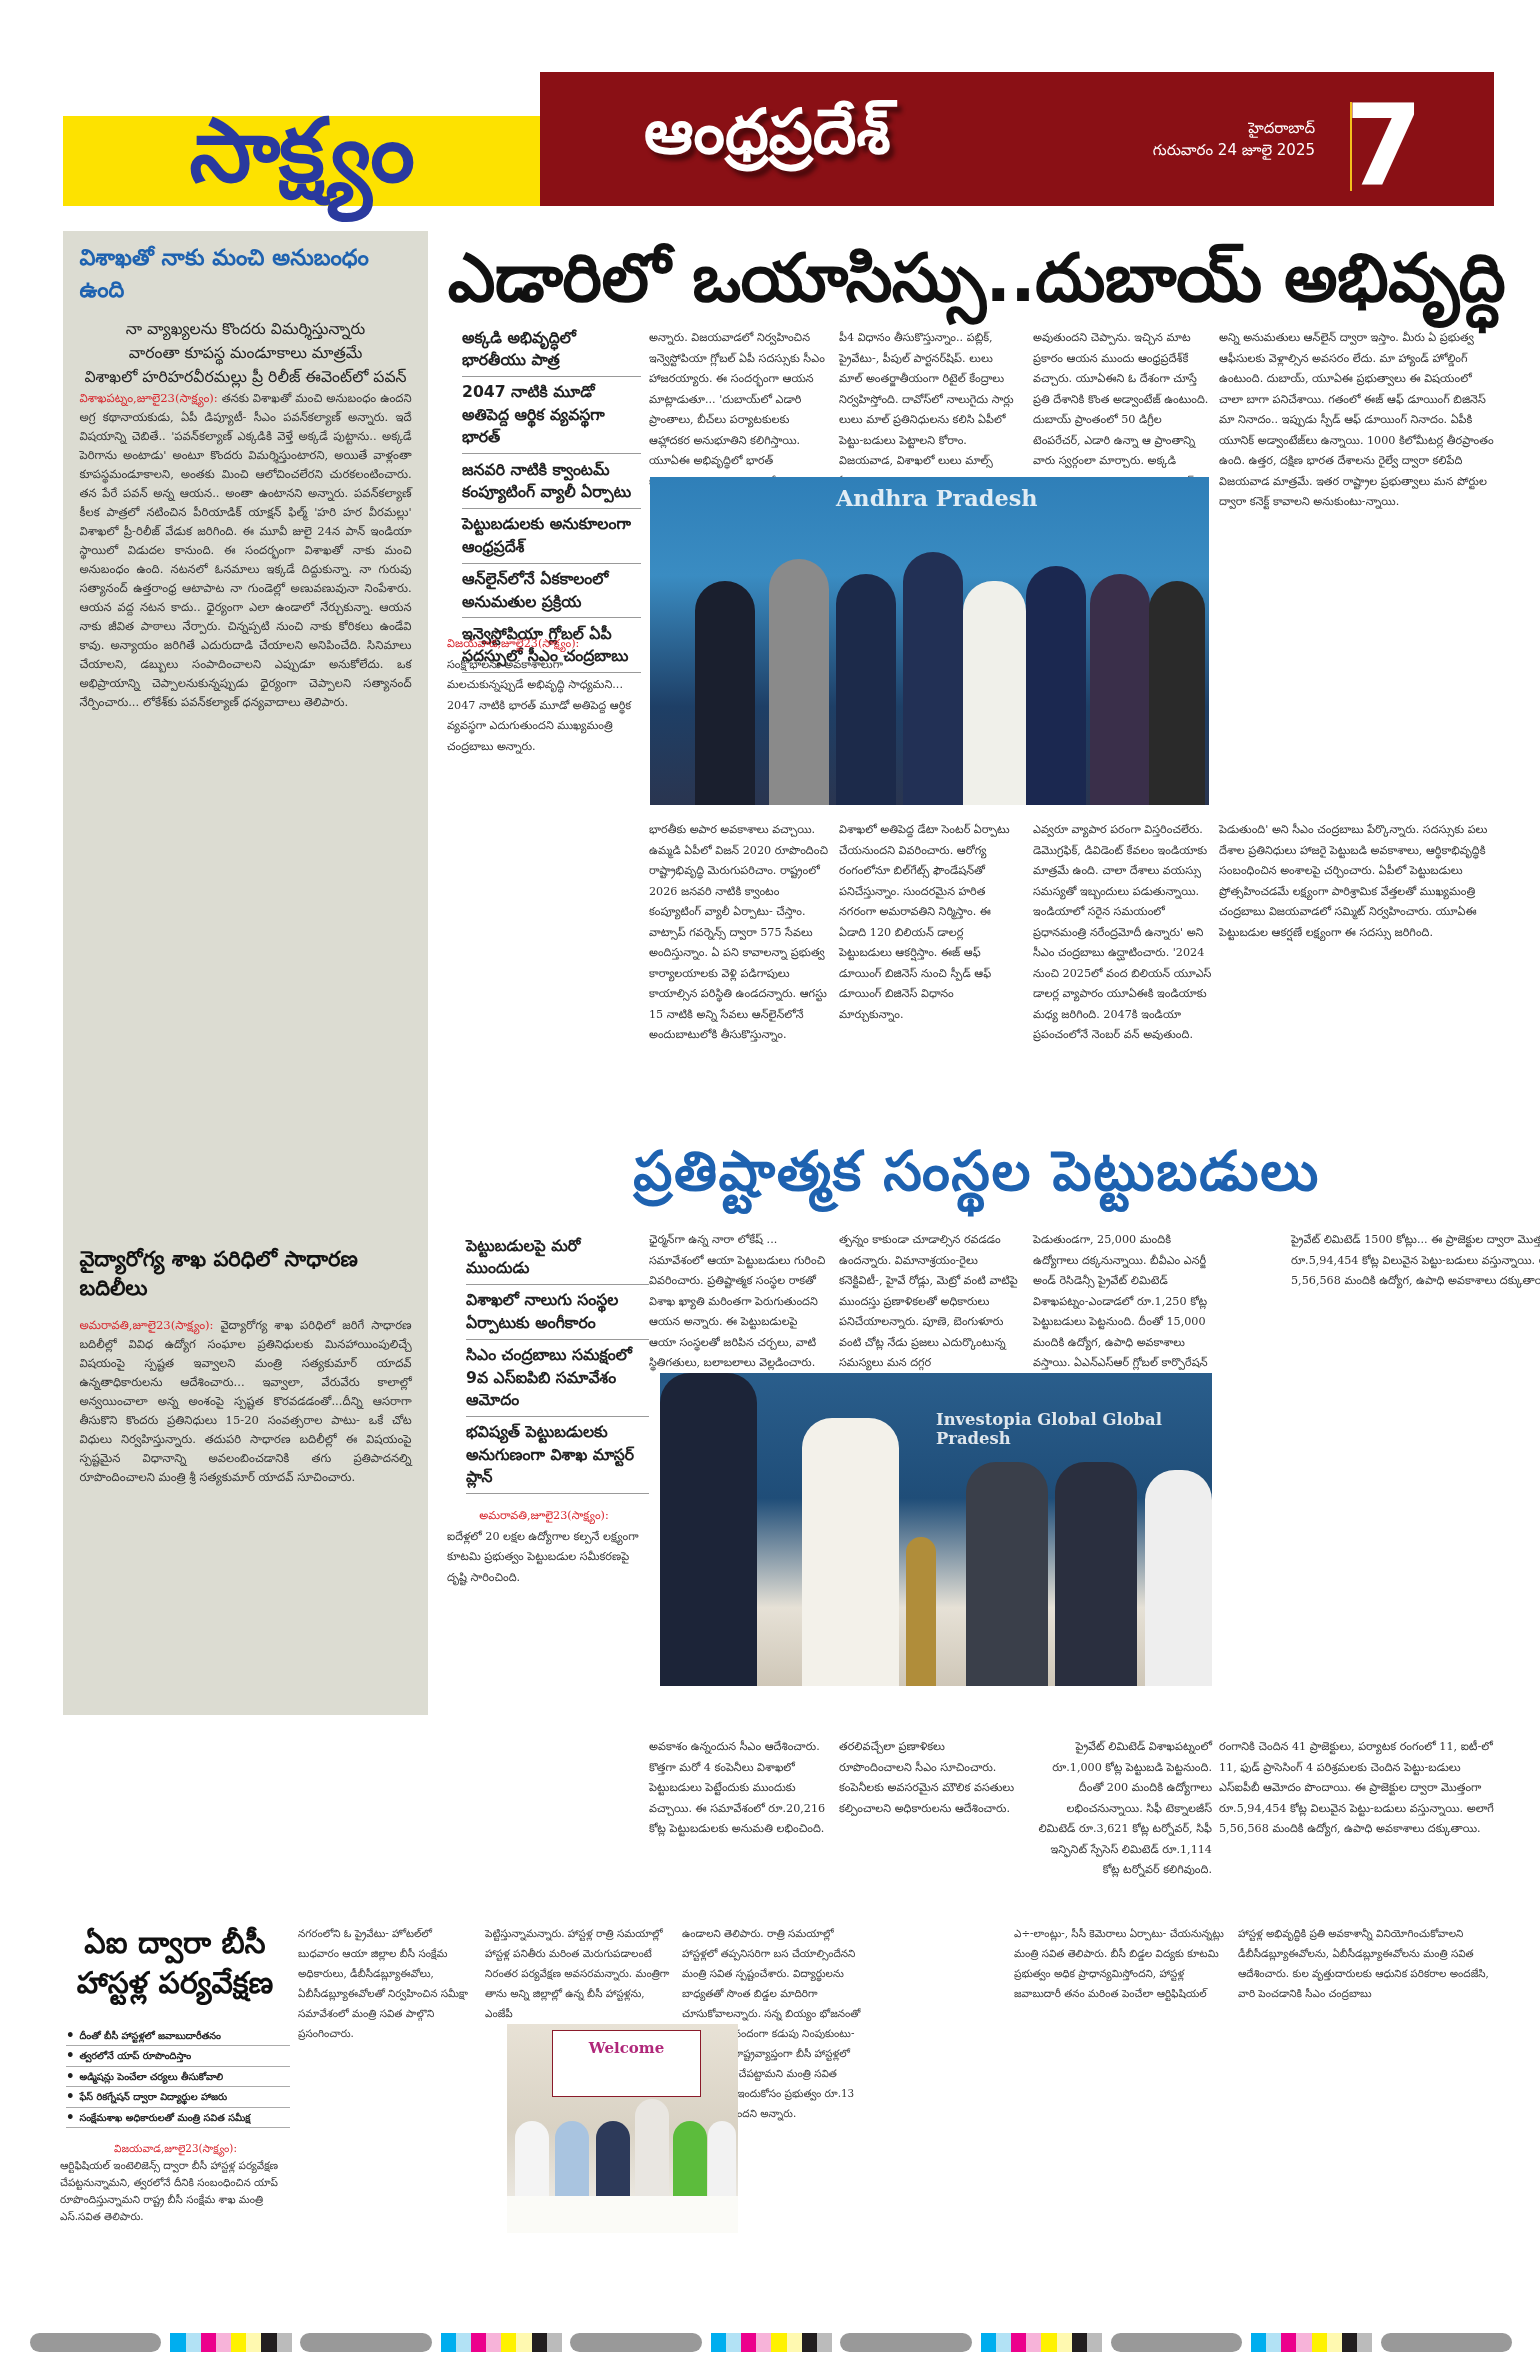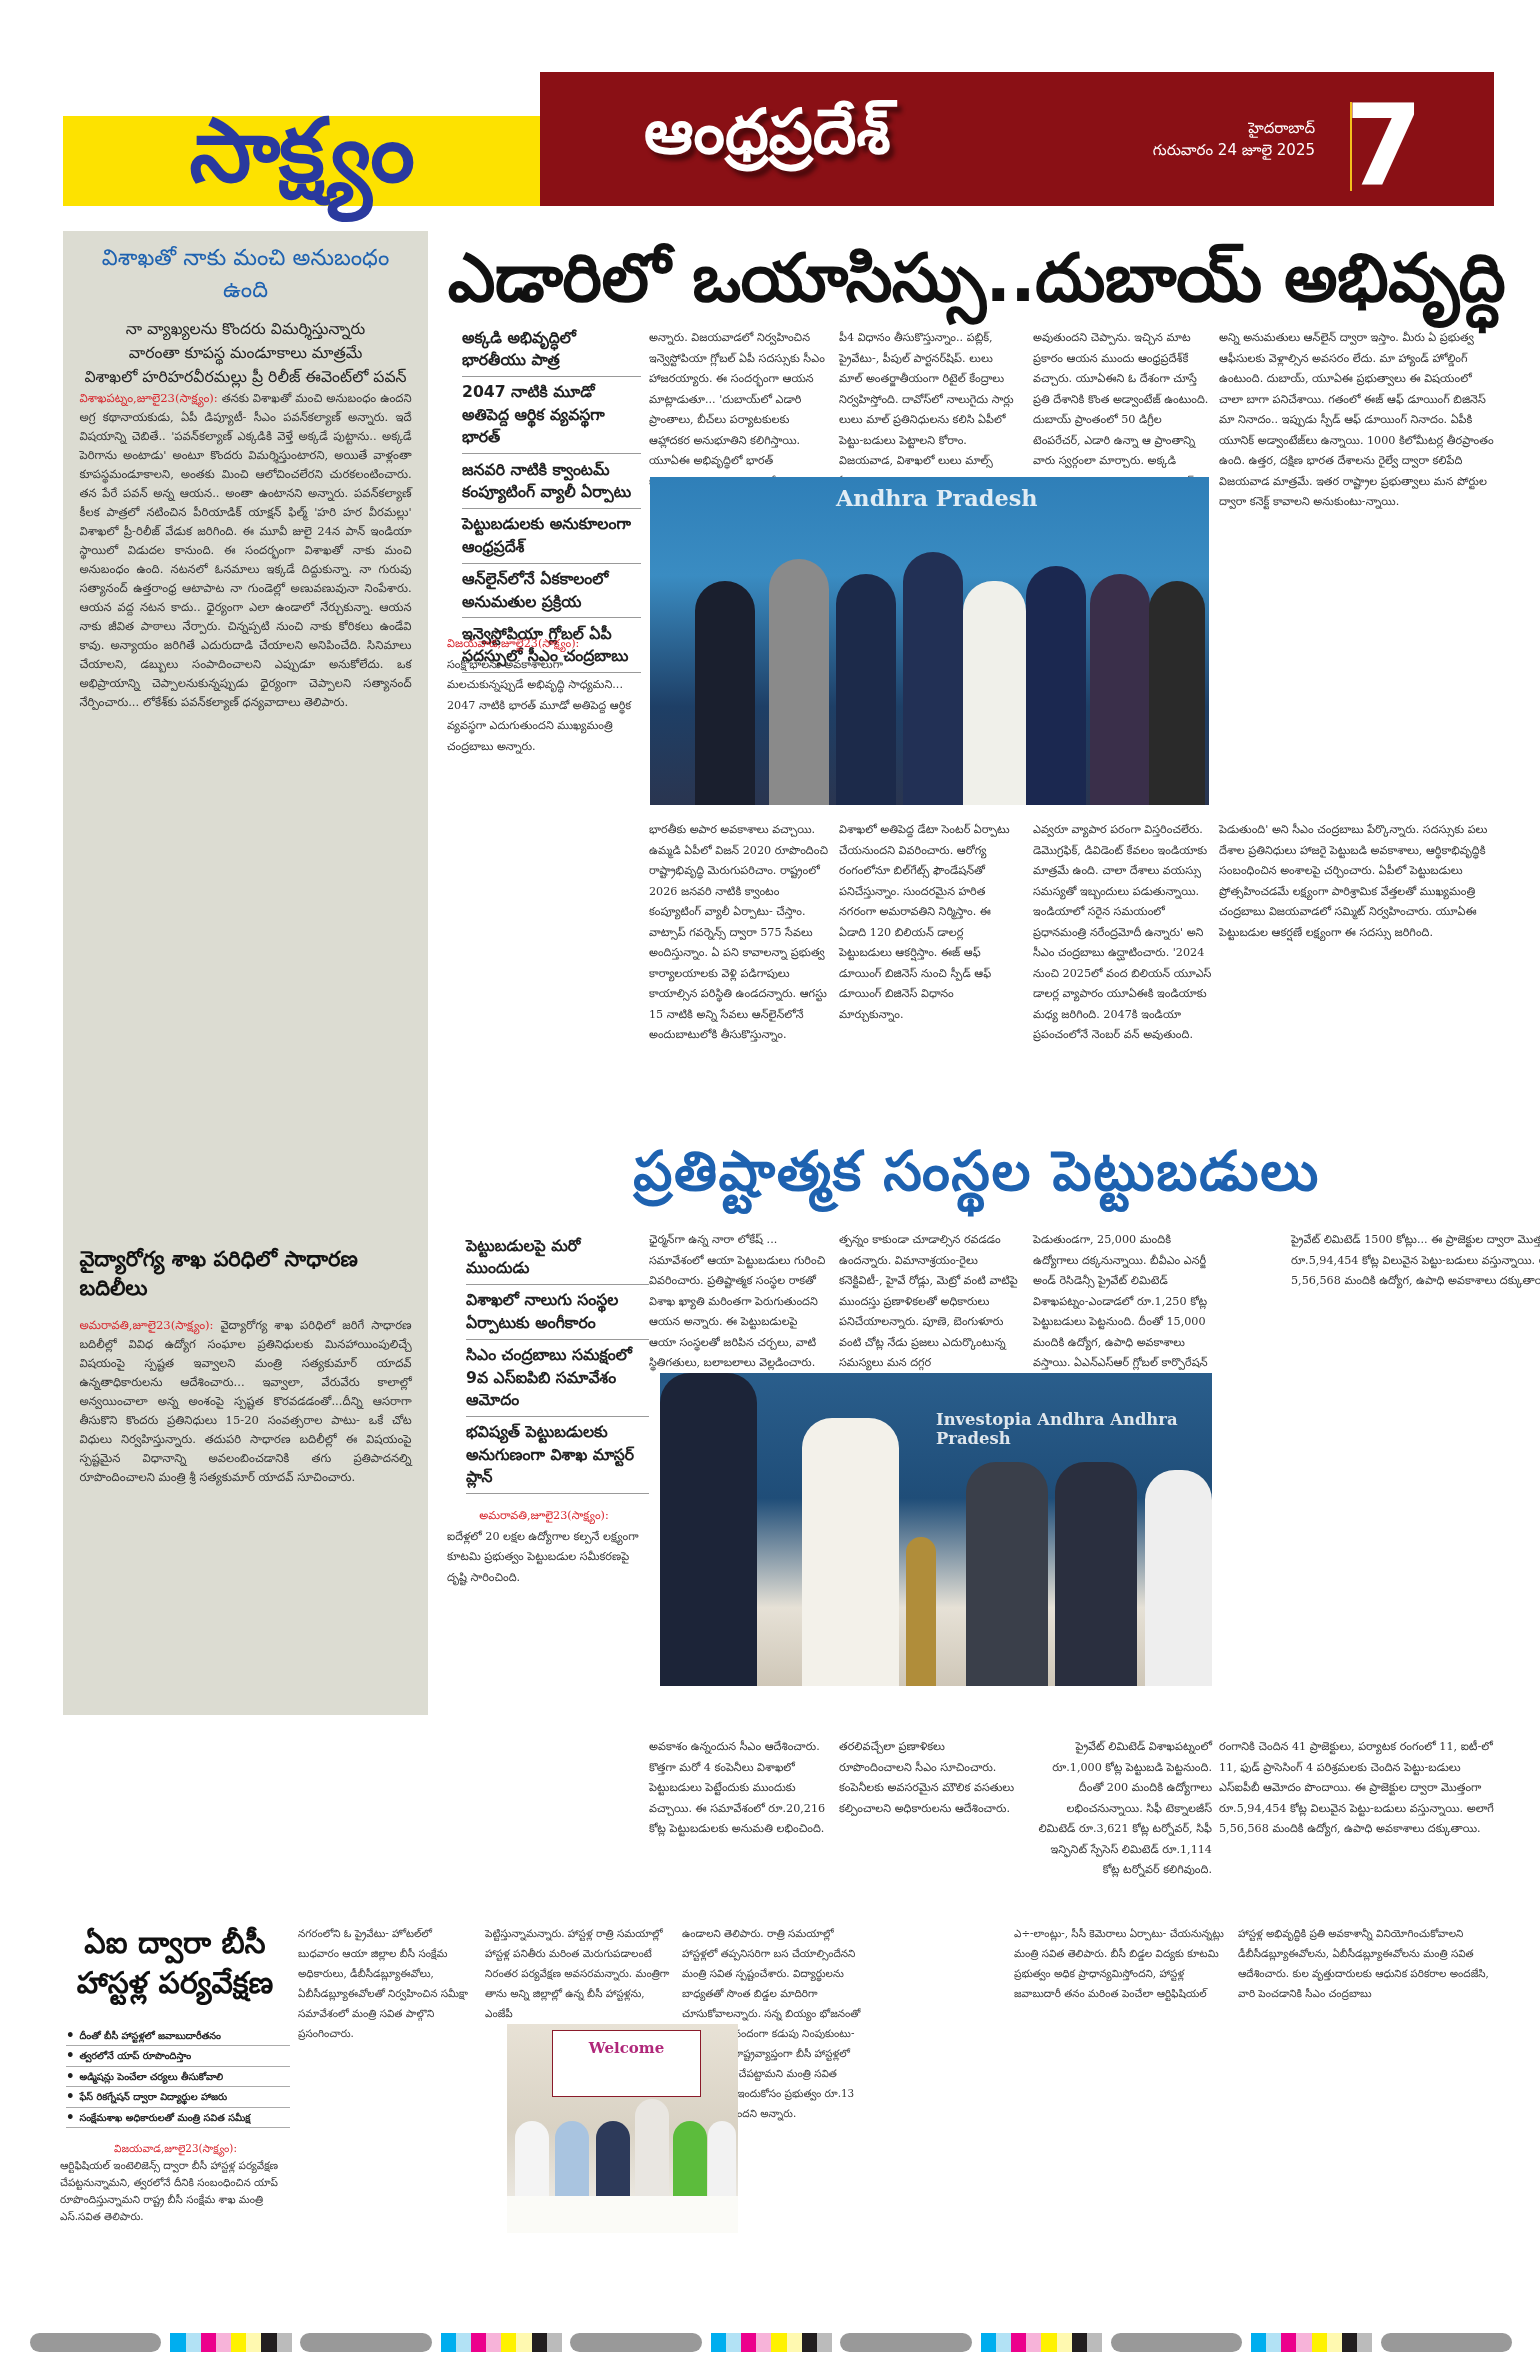--- a/index.html
+++ b/index.html
@@ -7,21 +7,21 @@
   .masthead { position: absolute; left: 63px; top: 72px; width: 1431px; height: 134px; display: flex; }
   .mast-logo { width: 477px; background: #fde200; display: flex; align-items: center; justify-content: center; margin-top: 44px; }
   .mast-logo span { font-family: "DejaVu Sans", sans-serif; font-weight: bold; font-size: 88px; color: #2a3a9e; letter-spacing: -1.5px; }
   .mast-section { flex: 1; background: #8a1015; display: flex; align-items: center; position: relative; }
   .mast-section .sec-title { margin-left: 104px; font-family: "DejaVu Sans", sans-serif; font-weight: bold; font-size: 62px; color: #fff; text-shadow: 4.5px 6px 4.5px rgba(0,0,0,0.45); }
   .mast-meta { position: absolute; right: 179px; top: 45px; text-align: right; color: #fff; font-family: "DejaVu Sans", sans-serif; font-size: 15px; line-height: 22.4px; }
   .mast-rule { position: absolute; right: 142px; top: 30px; width: 2.2px; height: 89px; background: #f3c01c; }
   .mast-page { position: absolute; right: 71px; top: 21px; font-family: "DejaVu Sans", sans-serif; font-weight: bold; font-size: 112px; line-height: 104px; color: #fff; }
 
   .sidebar { position: absolute; left: 63px; top: 231px; width: 365px; height: 1484px; background: #dcdcd2; padding: 13.4px 16.4px; }
-  .sb-head { font-family: "DejaVu Sans", sans-serif; font-weight: normal; color: #1e62b0; font-size: 22.4px; text-align: center; margin-bottom: 9px; }
+  .sb-head { font-family: "DejaVu Sans", sans-serif; font-weight: bold; color: #1e62b0; font-size: 22.4px; text-align: left; margin-bottom: 9px; }
   .sb-sub { font-size: 15.7px; text-align: center; line-height: 24px; color: #222; }
   .dateline { color: #d7262d; }
   .body-text { font-size: 11.6px; line-height: 19px; text-align: justify; color: #333; }
   .sb-head2 { font-family: "DejaVu Sans", sans-serif; font-weight: bold; color: #111; font-size: 21px; margin: 13.4px 0 10.4px; }
 
   .lead-head { position: absolute; left: 447px; top: 239px; width: 1059px; text-align: center; font-family: "DejaVu Sans", sans-serif; font-weight: bold; font-size: 67px; color: #111; letter-spacing: -0.7px; }
   .subdecks { position: absolute; font-family: "DejaVu Sans", sans-serif; font-weight: bold; font-size: 15.7px; line-height: 22.4px; color: #222; }
   .subdecks .deck { padding: 4.5px 0; border-bottom: 0.7px solid #999; }
   .col { position: absolute; font-size: 11.2px; line-height: 20.5px; color: #333; }
   .photo { position: absolute; background: linear-gradient(180deg, #2f7fb8 0%, #3a8cc2 30%, #1e3f66 70%, #2a3550 100%); overflow: hidden; }
@@ -119,21 +119,21 @@
   <div class="dateline" style="text-align:center;">అమరావతి,జూలై23(సాక్ష్యం):</div>
   <span>ఐదేళ్లలో 20 లక్షల ఉద్యోగాల కల్పనే లక్ష్యంగా కూటమి ప్రభుత్వం పెట్టుబడుల సమీకరణపై దృష్టి సారించింది.</span>
 </div>
 
 <div class="col" style="left:649px; top:1230px; width:179px;">ఛైర్మన్‌గా ఉన్న నారా లోకేష్ ... సమావేశంలో ఆయా పెట్టుబడులు గురించి వివరించారు. ప్రతిష్టాత్మక సంస్థల రాకతో విశాఖ ఖ్యాతి మరింతగా పెరుగుతుందని ఆయన అన్నారు. ఈ పెట్టుబడులపై ఆయా సంస్థలతో జరిపిన చర్చలు, వాటి స్థితిగతులు, బలాబలాలు వెల్లడించారు.</div>
 <div class="col" style="left:839px; top:1230px; width:179px;">త్పన్నం కాకుండా చూడాల్సిన రవడడం ఉందన్నారు. విమానాశ్రయం-రైలు కనెక్టివిటీ-, హైవే రోడ్లు, మెట్రో వంటి వాటిపై ముందస్తు ప్రణాళికలతో అధికారులు పనిచేయాలన్నారు. పూణె, బెంగుళూరు వంటి చోట్ల నేడు ప్రజలు ఎదుర్కొంటున్న సమస్యలు మన దగ్గర</div>
 <div class="col" style="left:1033px; top:1230px; width:179px;">పెడుతుండగా, 25,000 మందికి ఉద్యోగాలు దక్కనున్నాయి. బీవీఎం ఎనర్జీ అండ్ రెసిడెన్సీ ప్రైవేట్ లిమిటెడ్ విశాఖపట్నం-ఎండాడలో రూ.1,250 కోట్ల పెట్టుబడులు పెట్టనుంది. దీంతో 15,000 మందికి ఉద్యోగ, ఉపాధి అవకాశాలు వస్తాయి. ఏఎన్ఎస్ఆర్ గ్లోబల్ కార్పొరేషన్</div>
 <div class="col" style="left:1291px; top:1230px; width:276px;">ప్రైవేట్ లిమిటెడ్ 1500 కోట్లు... ఈ ప్రాజెక్టుల ద్వారా మొత్తంగా రూ.5,94,454 కోట్ల విలువైన పెట్టు-బడులు వస్తున్నాయి. అలాగే 5,56,568 మందికి ఉద్యోగ, ఉపాధి అవకాశాలు దక్కుతాయి.</div>
 
 <div class="photo" style="left:660px; top:1373px; width:552px; height:313px; background:linear-gradient(180deg,#2a5e8c 0%,#1f4d78 40%,#e6e1d6 75%,#cfc7b8 100%);">
-  <div class="cap" style="left:276px; top:37px; font-size:16.4px;">Investopia Andhra Andhra Pradesh</div>
+  <div class="cap" style="left:276px; top:37px; font-size:16.4px;">Investopia Global Global Pradesh</div>
   <div class="person" style="left:0; width:97px; height:313px; background:#1c2438;"></div>
   <div class="person" style="left:142px; width:97px; height:268px; background:#f3f1ea;"></div>
   <div class="person" style="left:246px; width:30px; height:149px; background:#b08d3a;"></div>
   <div class="person" style="left:306px; width:82px; height:224px; background:#3a3f4a;"></div>
   <div class="person" style="left:395px; width:82px; height:224px; background:#2a2f3f;"></div>
   <div class="person" style="left:485px; width:67px; height:216px; background:#eeeeee;"></div>
 </div>
 
 <div class="col" style="left:649px; top:1737px; width:179px;">అవకాశం ఉన్నందున సీఎం ఆదేశించారు. కొత్తగా మరో 4 కంపెనీలు విశాఖలో పెట్టుబడులు పెట్టేందుకు ముందుకు వచ్చాయి. ఈ సమావేశంలో రూ.20,216 కోట్ల పెట్టుబడులకు అనుమతి లభించింది.</div>
 <div class="col" style="left:839px; top:1737px; width:179px;">తరలివచ్చేలా ప్రణాళికలు రూపొందించాలని సీఎం సూచించారు. కంపెనీలకు అవసరమైన మౌలిక వసతులు కల్పించాలని అధికారులను ఆదేశించారు.</div>

